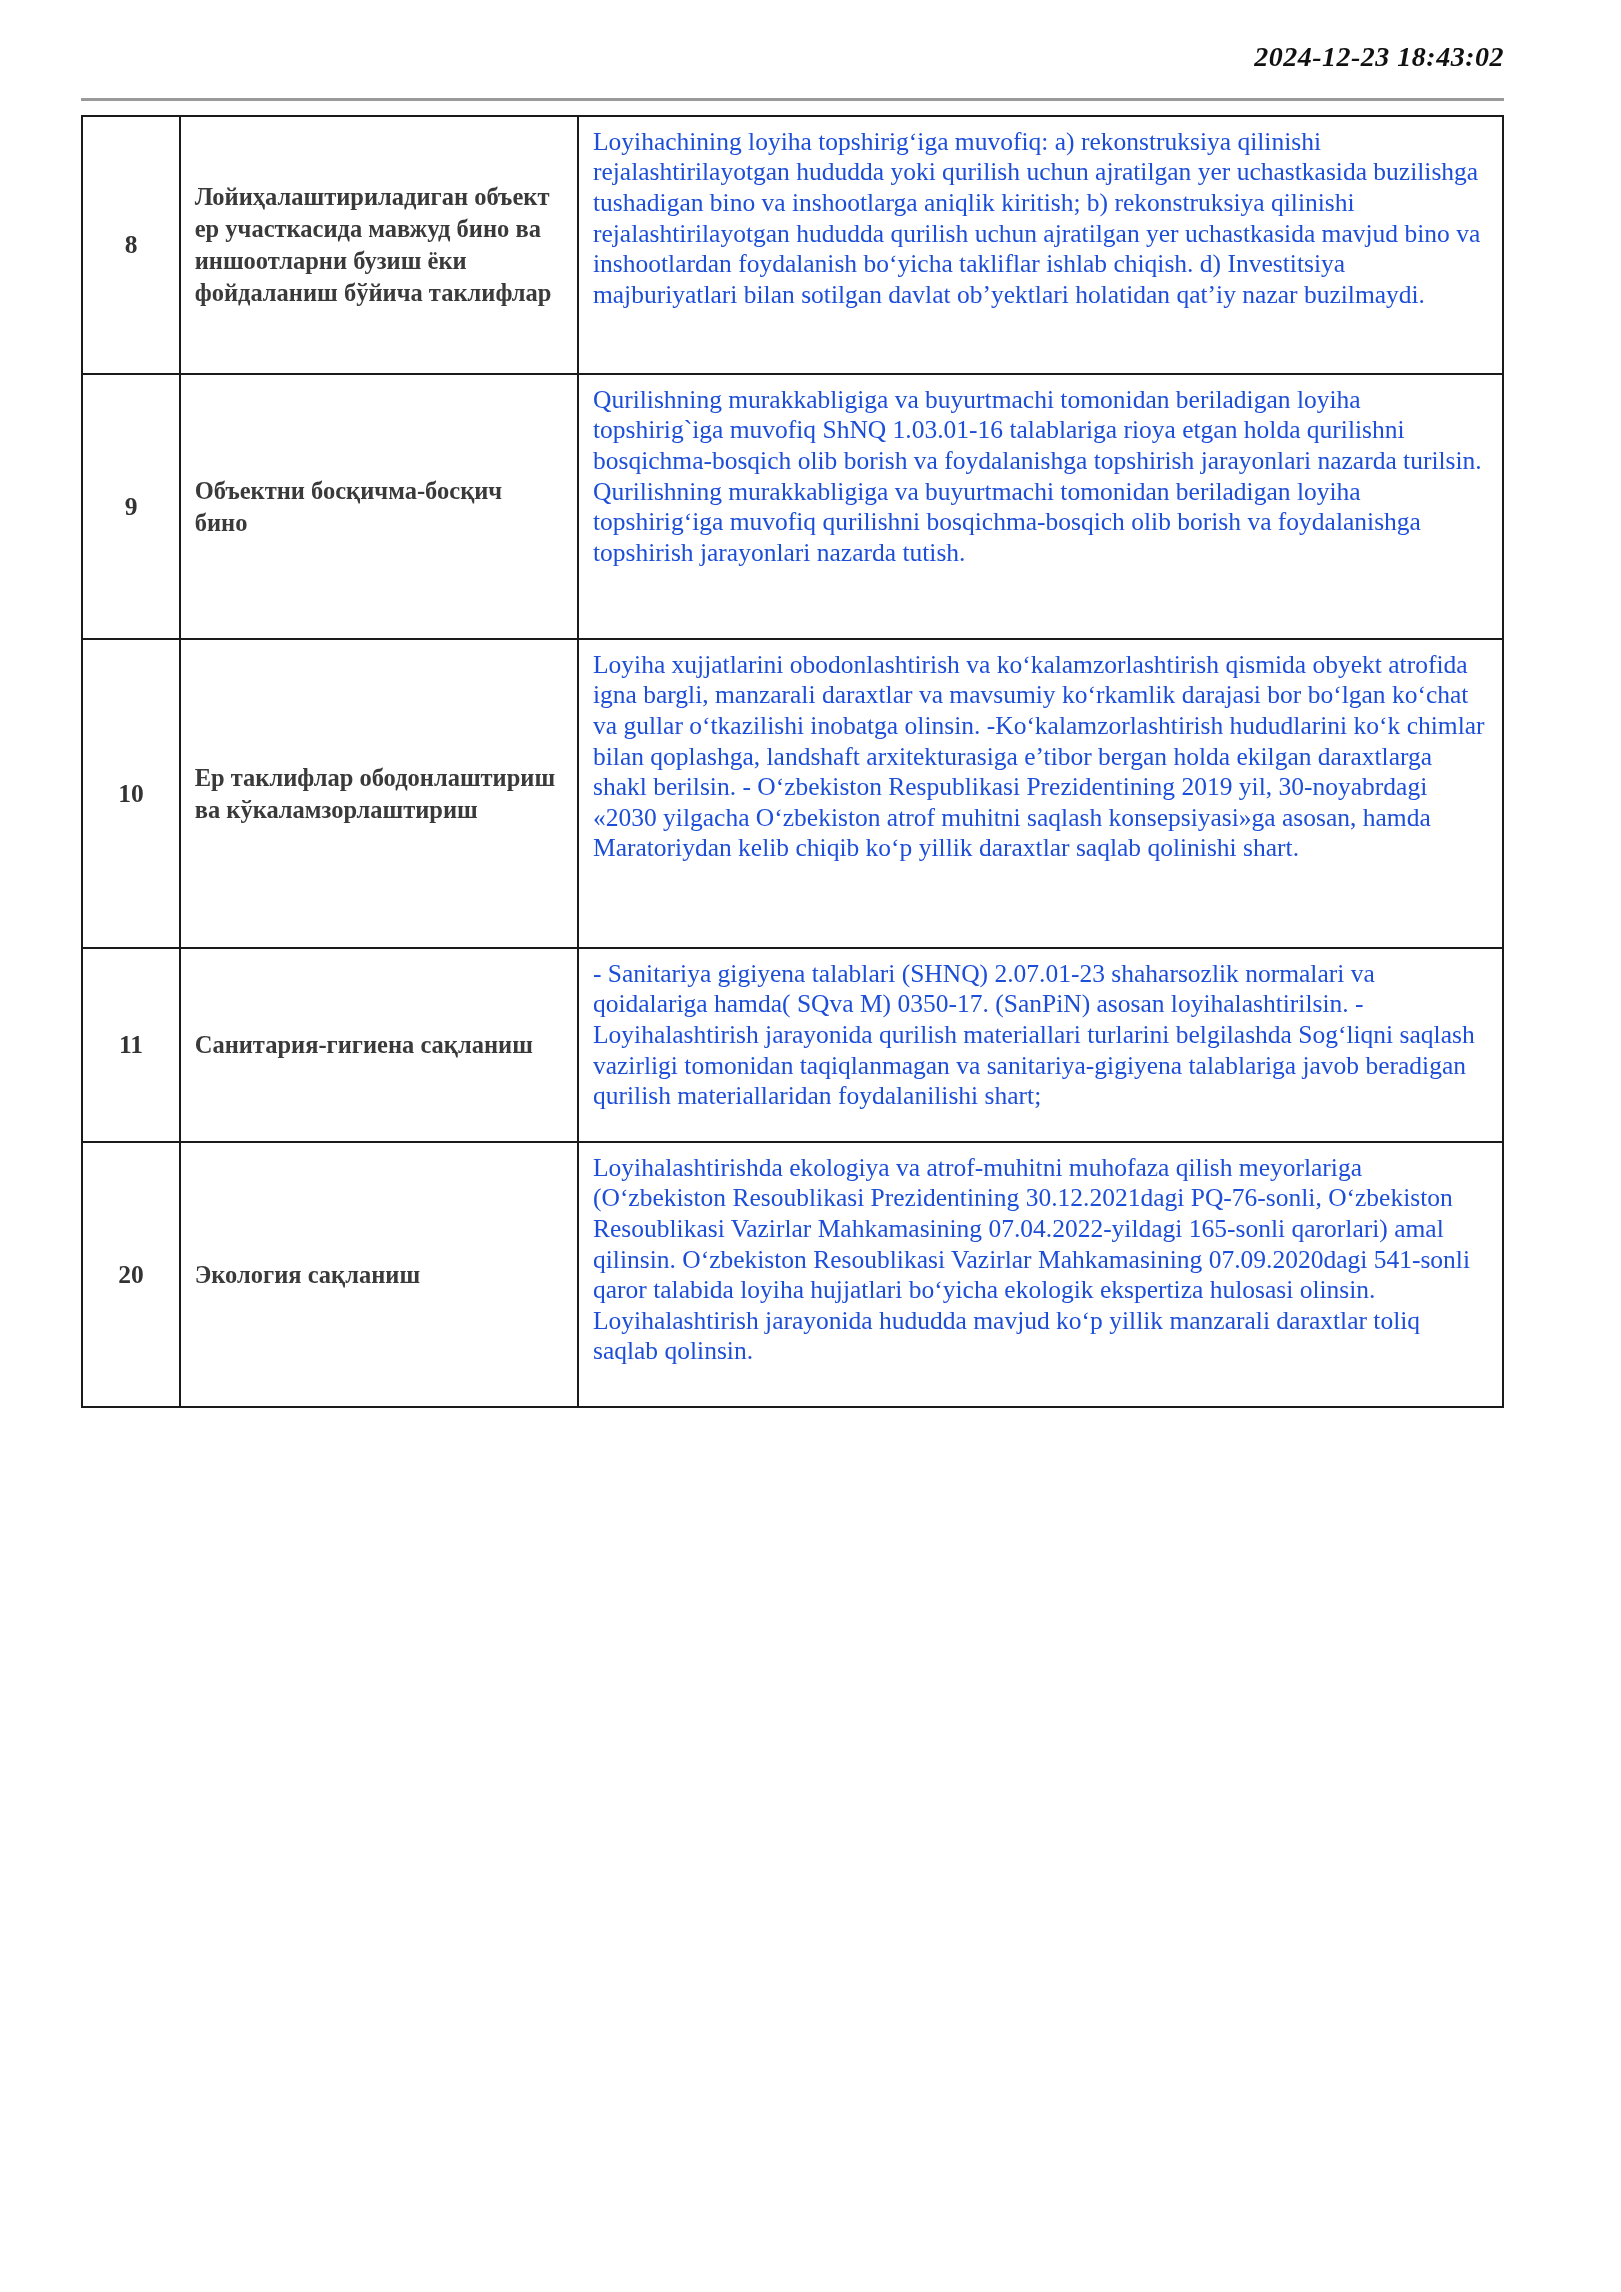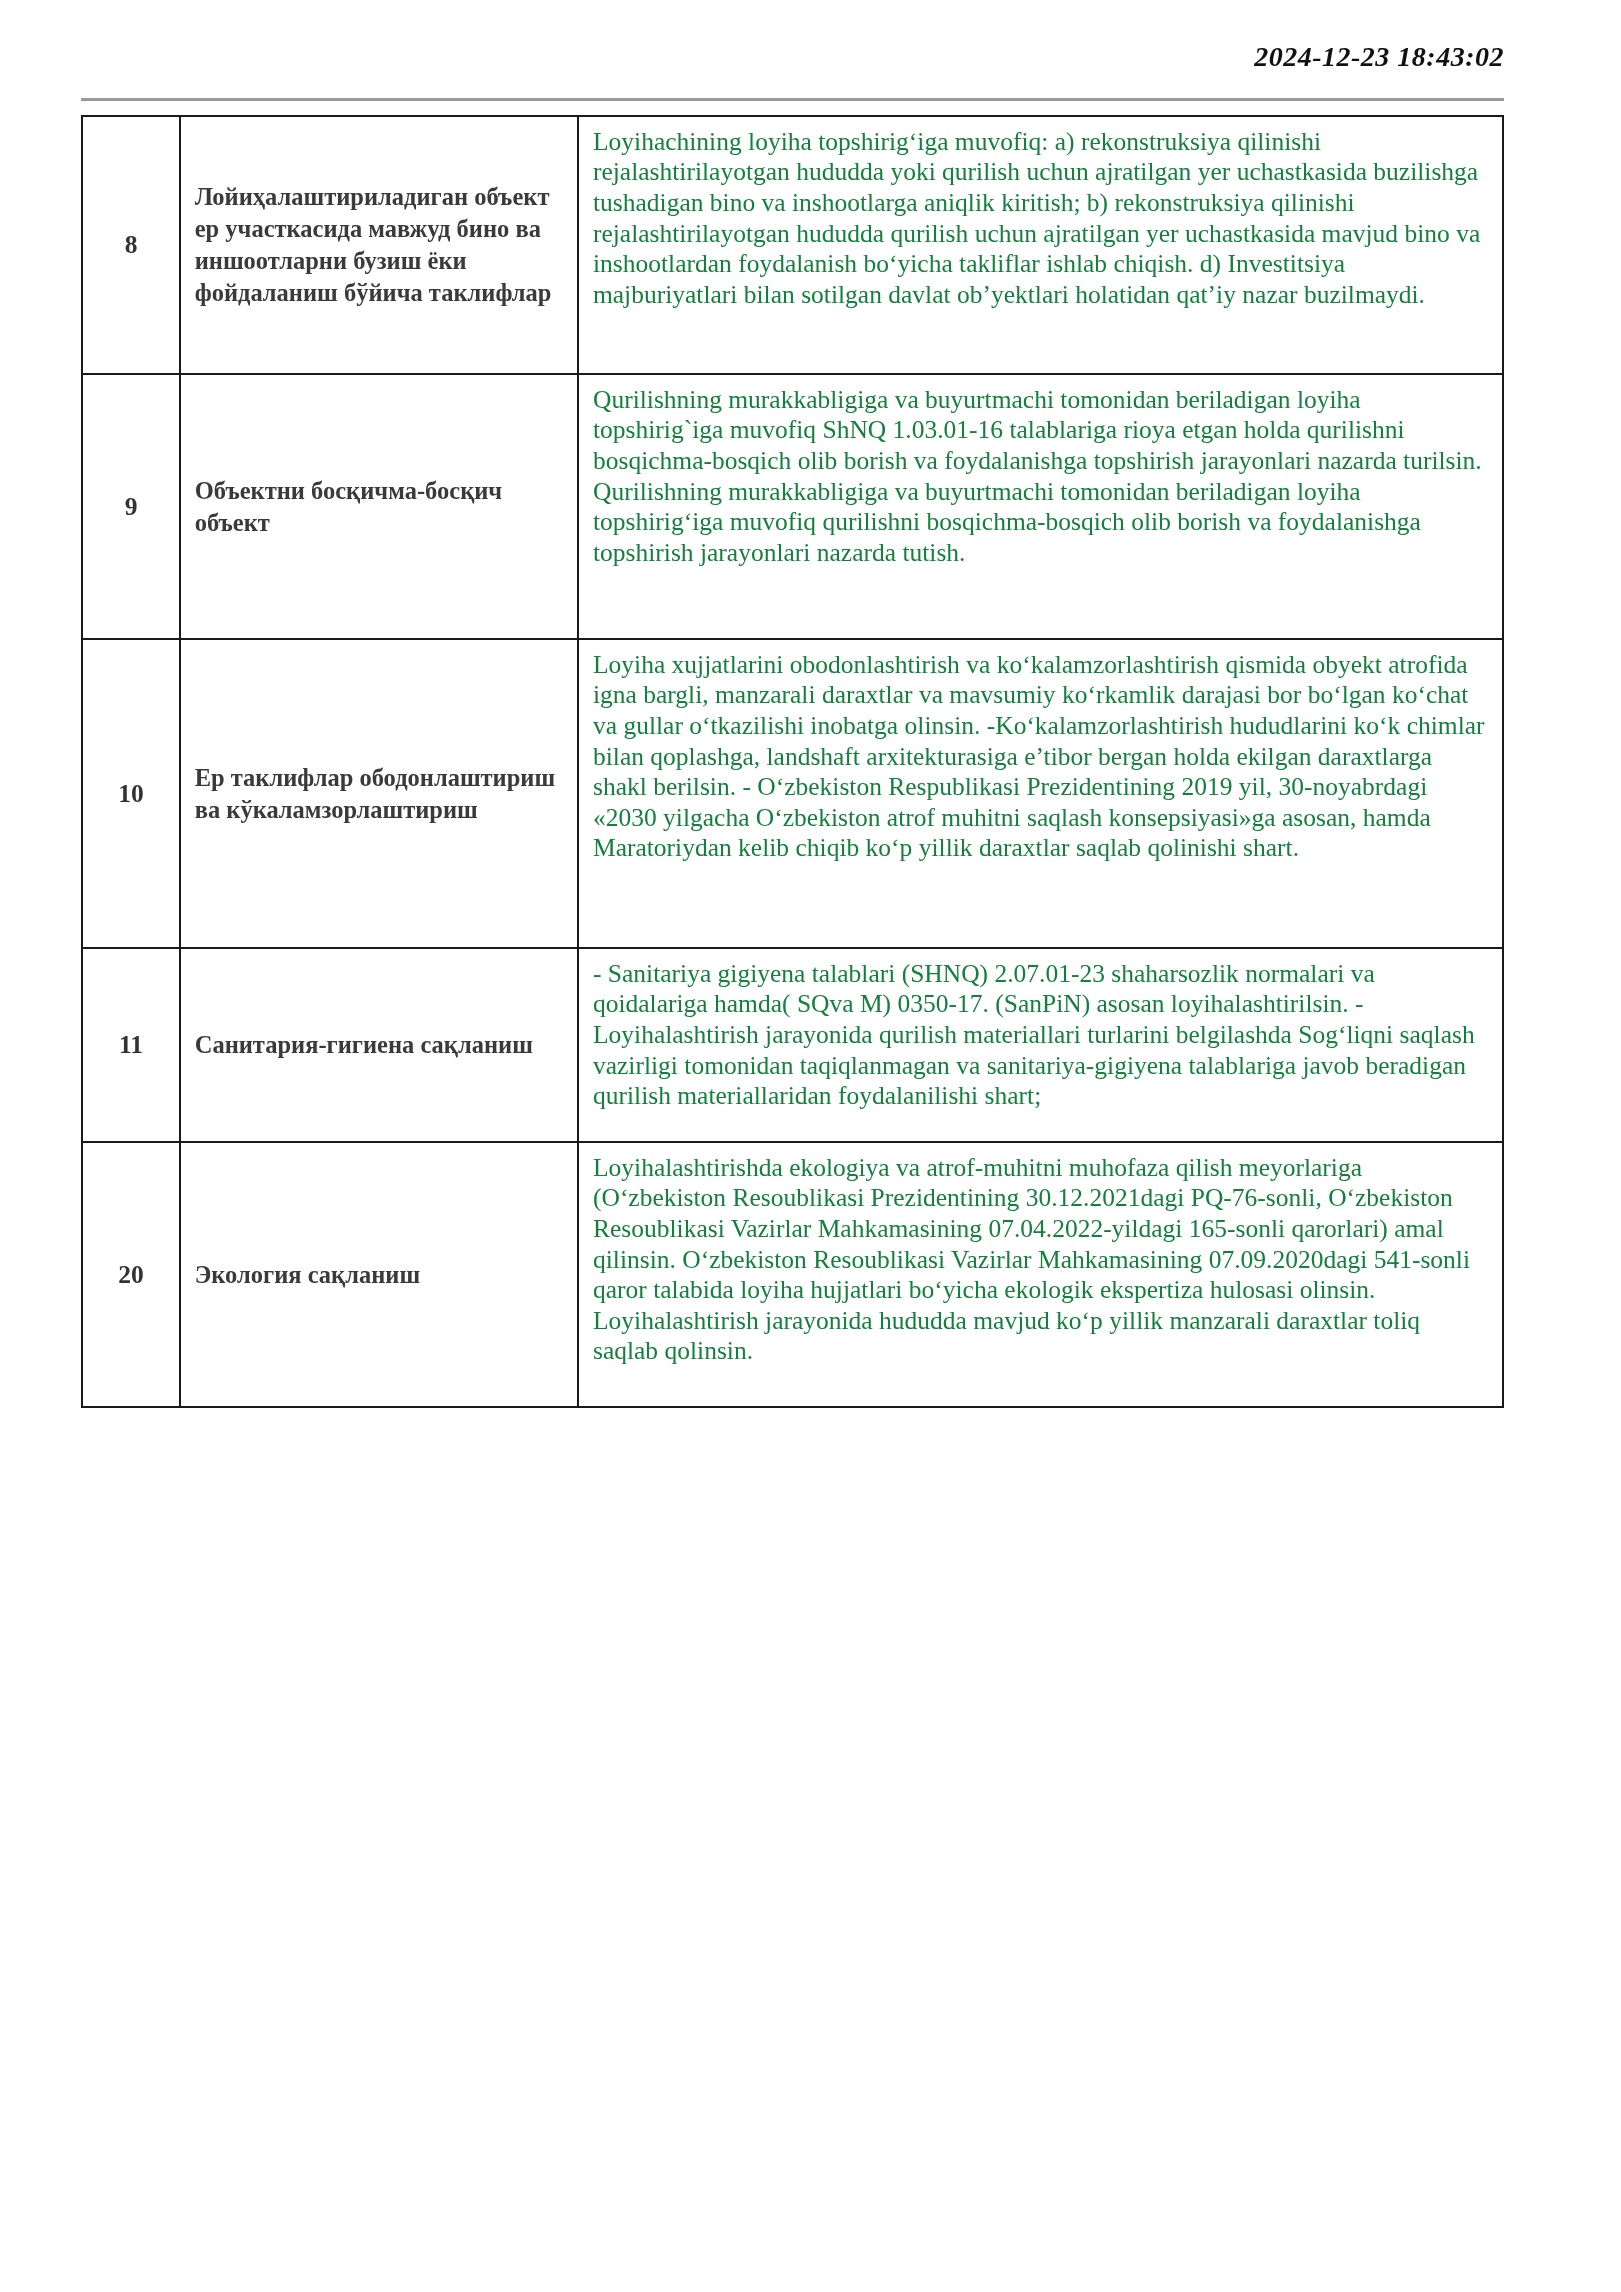--- a/index.html
+++ b/index.html
@@ -60,21 +60,21 @@
     font-size: 24.5px;
     line-height: 1.3;
     color: #3a3a3a;
     padding: 9.8px 17.6px 9.8px 13.7px;
     border-radius: 24px;
   }
   td.cell-content {
     vertical-align: top;
     font-size: 25.5px;
     line-height: 1.2;
-    color: #15803d;
+    color: #1d4ed8;
     padding: 9.8px 15.7px 9.8px 13.7px;
   }
   .footer-rule {
     position: absolute;
     top: 2187px;
     left: 81px;
     width: 1423px;
     height: 2px;
     background: #555555;
   }
@@ -99,21 +99,21 @@
 
   <table class="doc-table">
     <tbody>
       <tr style="height:258px">
         <td class="cell-num">8</td>
         <td class="cell-title">Лойиҳалаштириладиган объект ер участкасида мавжуд бино ва иншоотларни бузиш ёки фойдаланиш бўйича таклифлар</td>
         <td class="cell-content">Loyihachining loyiha topshirigʻiga muvofiq: a) rekonstruksiya qilinishi rejalashtirilayotgan hududda yoki qurilish uchun ajratilgan yer uchastkasida buzilishga tushadigan bino va inshootlarga aniqlik kiritish; b) rekonstruksiya qilinishi rejalashtirilayotgan hududda qurilish uchun ajratilgan yer uchastkasida mavjud bino va inshootlardan foydalanish boʻyicha takliflar ishlab chiqish. d) Investitsiya majburiyatlari bilan sotilgan davlat ob’yektlari holatidan qat’iy nazar buzilmaydi.</td>
       </tr>
       <tr style="height:265px">
         <td class="cell-num">9</td>
-        <td class="cell-title">Объектни босқичма-босқич объект</td>
+        <td class="cell-title">Объектни босқичма-босқич бино</td>
         <td class="cell-content">Qurilishning murakkabligiga va buyurtmachi tomonidan beriladigan loyiha topshirig`iga muvofiq ShNQ 1.03.01-16 talablariga rioya etgan holda qurilishni bosqichma-bosqich olib borish va foydalanishga topshirish jarayonlari nazarda turilsin. Qurilishning murakkabligiga va buyurtmachi tomonidan beriladigan loyiha topshirigʻiga muvofiq qurilishni bosqichma-bosqich olib borish va foydalanishga topshirish jarayonlari nazarda tutish.</td>
       </tr>
       <tr style="height:309px">
         <td class="cell-num">10</td>
         <td class="cell-title">Ер таклифлар ободонлаштириш ва кўкаламзорлаштириш</td>
         <td class="cell-content">Loyiha xujjatlarini obodonlashtirish va koʻkalamzorlashtirish qismida obyekt atrofida igna bargli, manzarali daraxtlar va mavsumiy koʻrkamlik darajasi bor boʻlgan koʻchat va gullar oʻtkazilishi inobatga olinsin. -Koʻkalamzorlashtirish hududlarini koʻk chimlar bilan qoplashga, landshaft arxitekturasiga e’tibor bergan holda ekilgan daraxtlarga shakl berilsin. - Oʻzbekiston Respublikasi Prezidentining 2019 yil, 30-noyabrdagi «2030 yilgacha Oʻzbekiston atrof muhitni saqlash konsepsiyasi»ga asosan, hamda Maratoriydan kelib chiqib koʻp yillik daraxtlar saqlab qolinishi shart.</td>
       </tr>
       <tr style="height:194px">
         <td class="cell-num">11</td>
         <td class="cell-title">Санитария-гигиена сақланиш</td>

